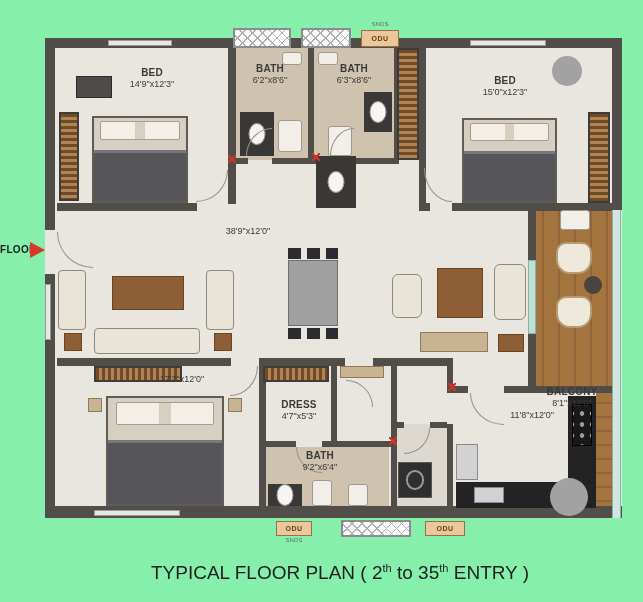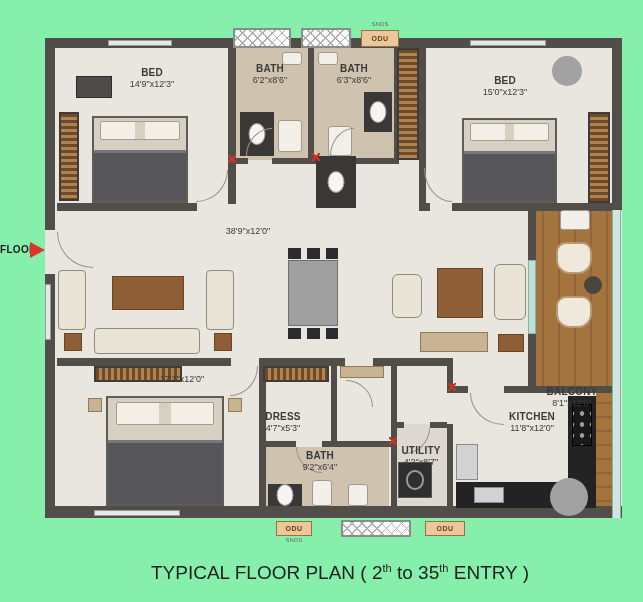--- a/index.html
+++ b/index.html
@@ -213,34 +213,29 @@
   <div class="p rlabel" style="left:168px;top:226px;width:160px;">
     <div class="rdims">38'9"x12'0"</div>
   </div>
   <div class="p rlabel" style="left:527px;top:338px;width:90px;margin-top:47px;">
     <div class="rname">BALCONY</div>
     <div class="rdims">8'1"x12'0"</div>
   </div>
   <div class="p rlabel" style="left:122px;top:374px;width:120px;">
     <div class="rdims">17'2"x12'0"</div>
   </div>
-  <div class="p rlabel" style="left:243px;top:398px;width:80px;margin-top:12px;">
+  <div class="p rlabel" style="left:259px;top:398px;width:80px;">
     <div class="rname">DRESS</div>
     <div class="rdims">4'7"x5'3"</div>
   </div>
   <div class="p rlabel" style="left:275px;top:449px;width:90px;">
     <div class="rname">BATH</div>
     <div class="rdims">9'2"x6'4"</div>
   </div>
-  <div class="p rlabel" style="left:380px;top:444px;width:82px;">
-    <div class="rname">UTILITY</div>
-    <div class="rdims">4'2"x8'7"</div>
-  </div>
   <div class="p rlabel" style="left:472px;top:410px;width:120px;">
-    <div class="rname">KITCHEN</div>
     <div class="rdims">11'8"x12'0"</div>
   </div>
 
   <div class="p hatch" style="left:233px;top:28px;width:58px;height:20px;"></div>
   <div class="p hatch" style="left:301px;top:28px;width:50px;height:20px;"></div>
   <div class="p tinytext" style="left:361px;top:21px;width:38px;">SNOS</div>
   <div class="p odu" style="left:361px;top:30px;width:38px;height:17px;">ODU</div>
 
   <div class="p odu" style="left:276px;top:521px;width:36px;height:15px;">ODU</div>
   <div class="p tinytext" style="left:276px;top:537px;width:36px;">SNOS</div>

